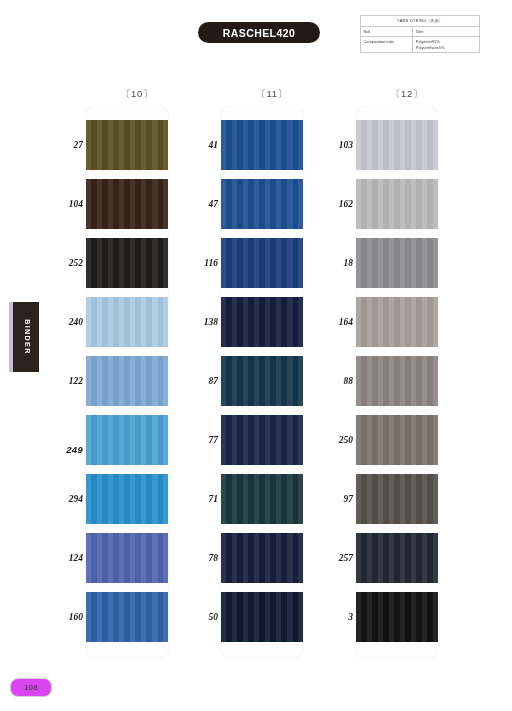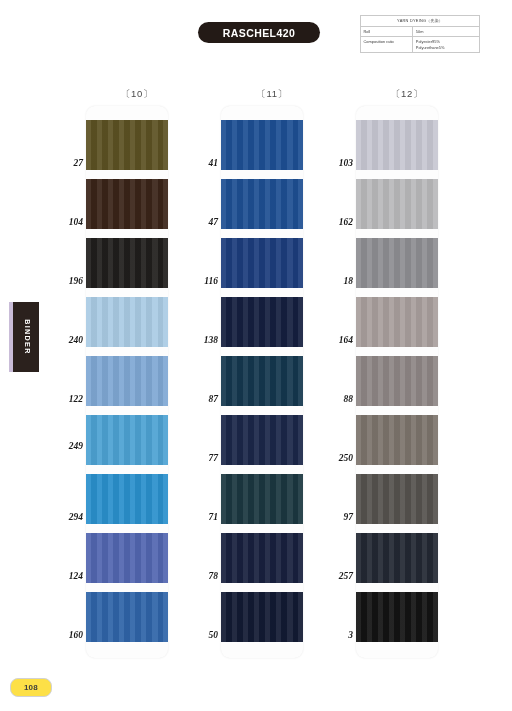--- a/index.html
+++ b/index.html
@@ -146,21 +146,20 @@
     position: absolute;
     right: 0;
     width: 30px;
     text-align: right;
     font-family: "Liberation Serif", serif;
     font-style: italic;
     font-weight: bold;
     font-size: 9.5px;
     color: #1a1a1a;
     transform: translateY(-50%);
-    margin-top: 18px;
   }
 
   .strip {
     position: absolute;
     left: 33px;
     top: 0;
     width: 82px;
     height: 552px;
     background: #fdfdfd;
     border-radius: 9px;
@@ -195,24 +194,24 @@
 
   
   .page-number {
     position: absolute;
     left: 10px;
     top: 678px;
     width: 40px;
     height: 17px;
     border: 1px solid #d2d2d2;
     border-radius: 8px;
-    background: #fde047;
+    background: #d946ef;
     color: #3d3d3d;
     font-size: 8px;
-    font-weight: bold;
+    font-weight: normal;
     display: flex;
     align-items: center;
     justify-content: center;
     letter-spacing: 0.3px;
   }
 </style>
 </head>
 <body>
 
 <div class="header">
@@ -245,24 +244,24 @@
   <div class="side-tab-label">BINDER</div>
 </div>
 
 <div class="columns" id="columns-root">
     <div class="column col-0">
       <div class="col-header">〔10〕</div>
       <div class="col-body">
         <div class="labels">
           <div class="swatch-label" style="top: 39px;">27</div>
           <div class="swatch-label" style="top: 98px; text-align: right;">104</div>
-          <div class="swatch-label" style="top: 157px;">196</div>
+          <div class="swatch-label" style="top: 157px;">252</div>
           <div class="swatch-label" style="top: 216px;">240</div>
           <div class="swatch-label" style="top: 275px;">122</div>
-          <div class="swatch-label" style="top: 322px;">249</div>
+          <div class="swatch-label" style="top: 344px; font-family: Liberation Mono, monospace;">249</div>
           <div class="swatch-label" style="top: 393px;">294</div>
           <div class="swatch-label" style="top: 452px;">124</div>
           <div class="swatch-label" style="top: 511px;">160</div>
         </div>
         <div class="strip">
           <div class="strip-inner">
             <div class="swatch" style="top: 14px; height: 50px; background: rgb(92, 81, 35);"></div>
             <div class="swatch" style="top: 73px; height: 50px; background: rgb(58, 36, 24);"></div>
             <div class="swatch" style="top: 132px; height: 50px; background: rgb(32, 30, 28);"></div>
             <div class="swatch" style="top: 191px; height: 50px; background: rgb(170, 203, 228);"></div>

